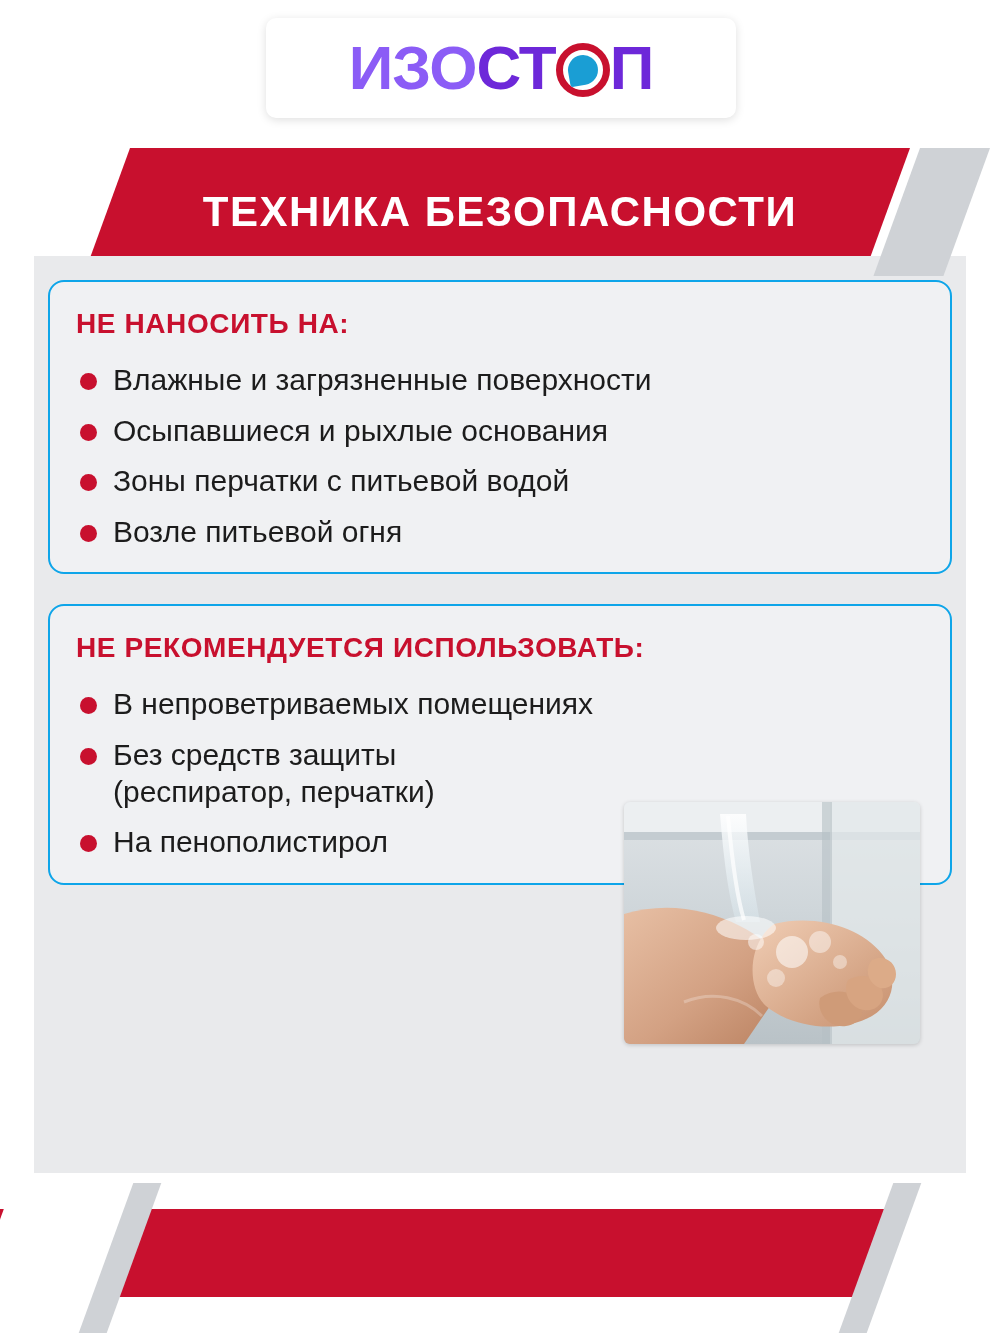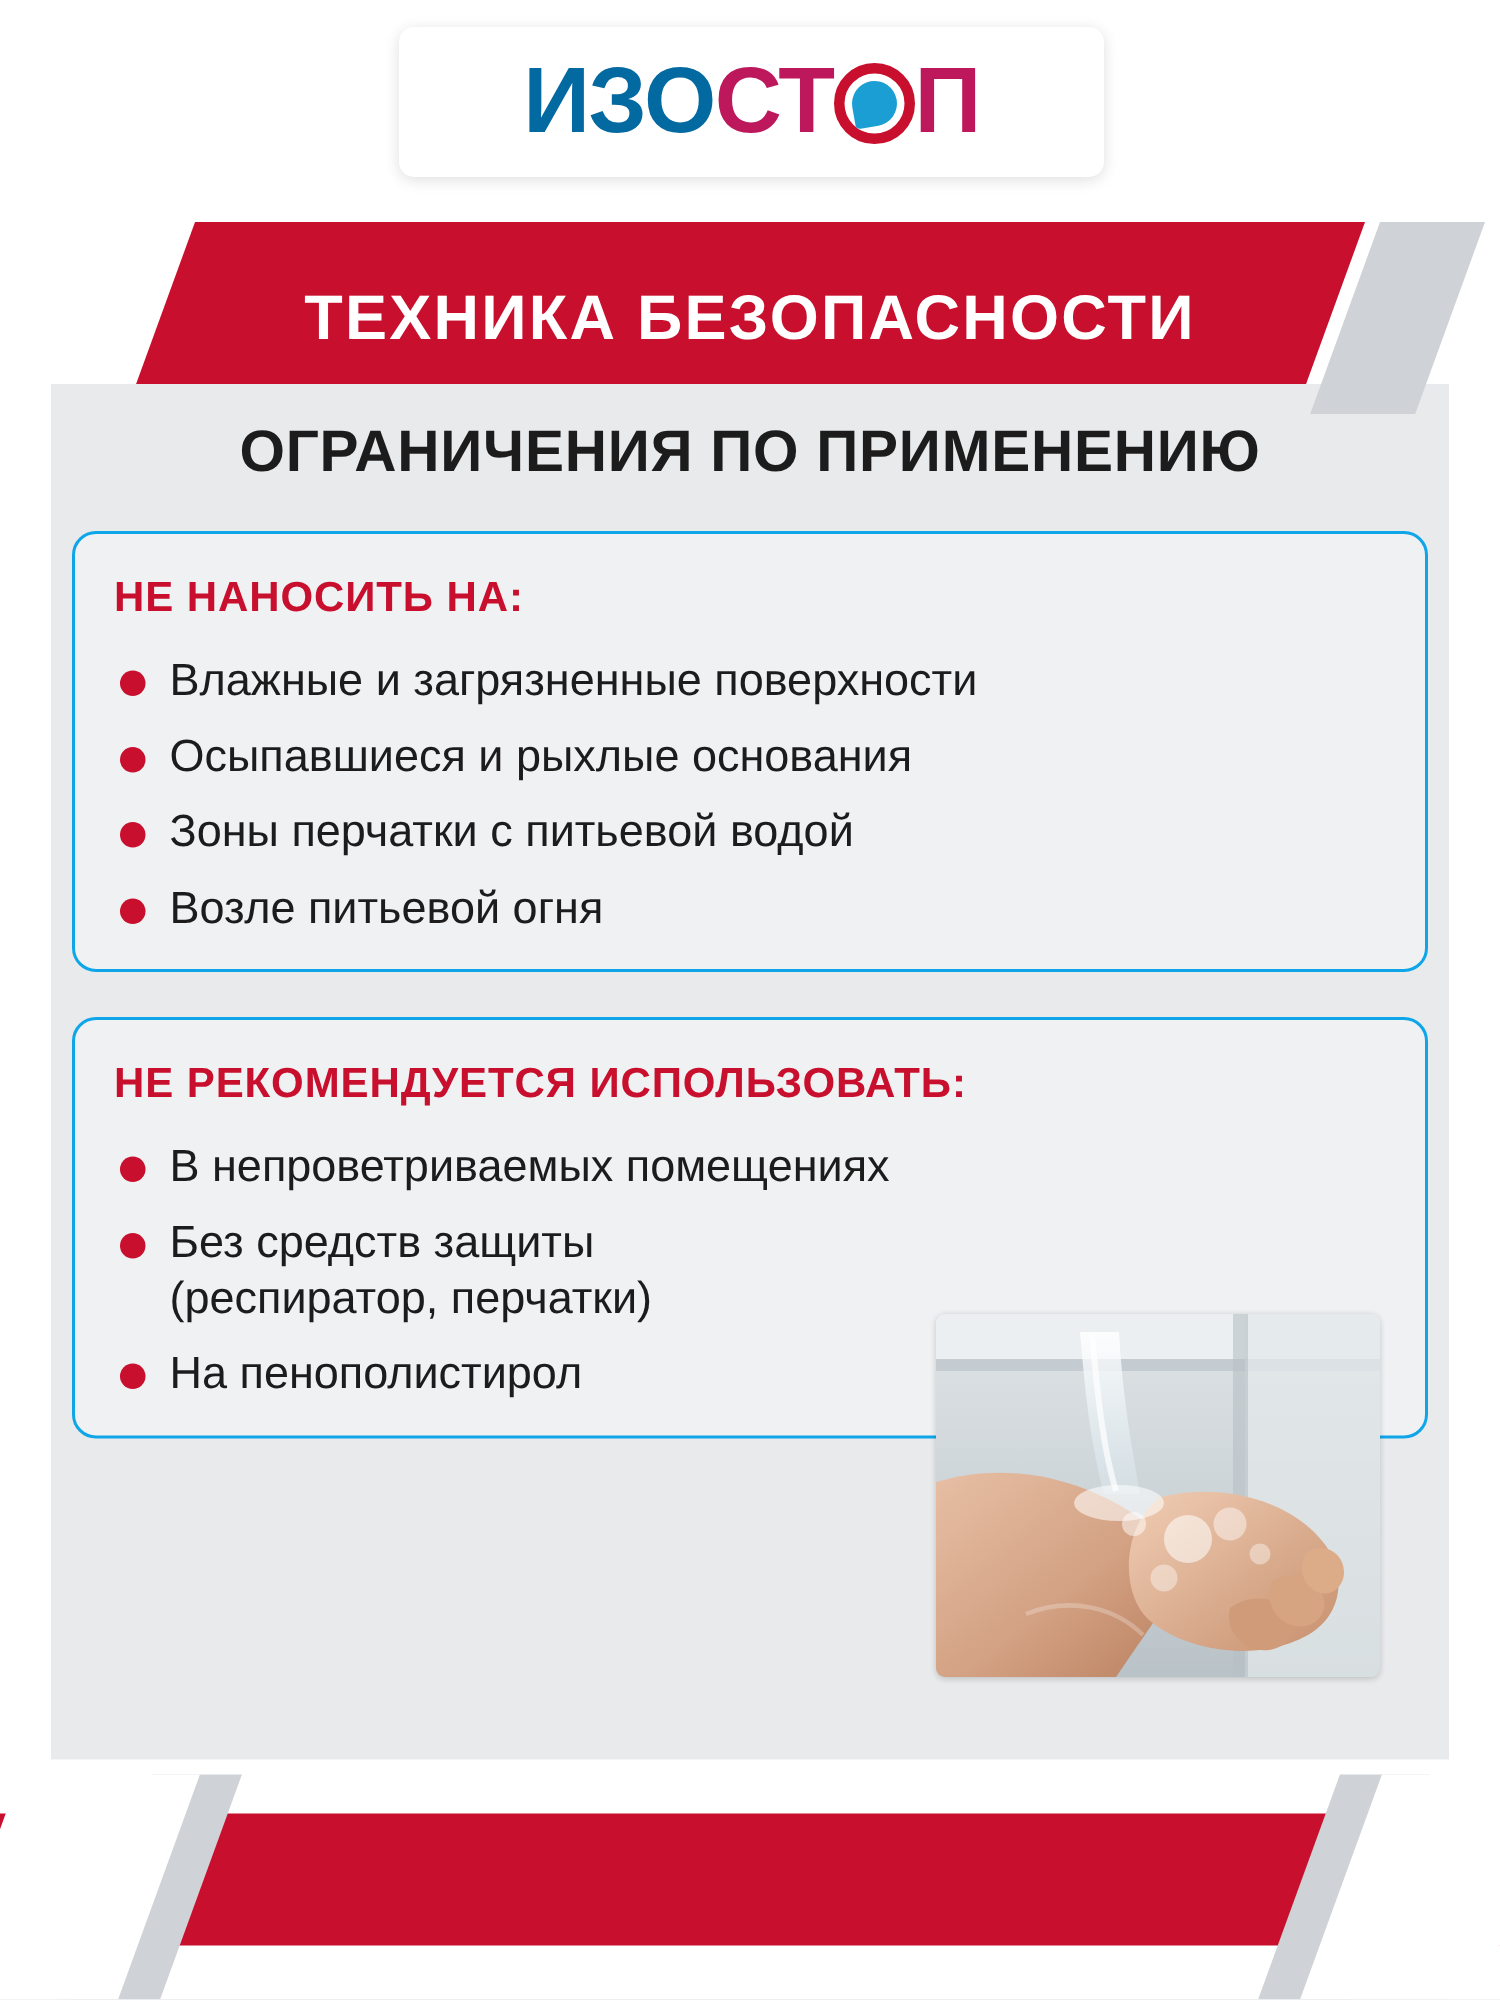--- a/index.html
+++ b/index.html
@@ -47,22 +47,22 @@
     align-items: center;
     justify-content: center;
   }
   .logo-text {
     font-size: 62px;
     font-weight: bold;
     letter-spacing: -1px;
     white-space: nowrap;
     line-height: 1;
   }
-  .logo-izo { color: #0369a1; }
-  .logo-stop { color: #be185d; }
+  .logo-izo { color: #8b5cf6; }
+  .logo-stop { color: #6d28d9; }
   .logo-eye {
     position: relative;
     display: inline-block;
     width: 54px;
     height: 54px;
     vertical-align: -8px;
   }
   .logo-eye .outer {
     position: absolute; inset: 0;
     border: 7px solid #c8102e;
@@ -262,21 +262,20 @@
 
 <div class="ribbon">
   <div class="ribbon-grey-slash"></div>
   <div class="ribbon-inner">
     <div class="ribbon-title">ТЕХНИКА БЕЗОПАСНОСТИ</div>
   </div>
 </div>
 
 <div class="main">
 
-  <div class="section-title">ОГРАНИЧЕНИЯ ПО ПРИМЕНЕНИЮ</div>
 
   <div class="card">
     <div class="card-title">НЕ НАНОСИТЬ НА:</div>
     <ul class="bullets">
       <li>
         <span class="dot"></span>
         <span class="bullet-text">Влажные и загрязненные поверхности</span>
       </li>
       <li>
         <span class="dot"></span>

